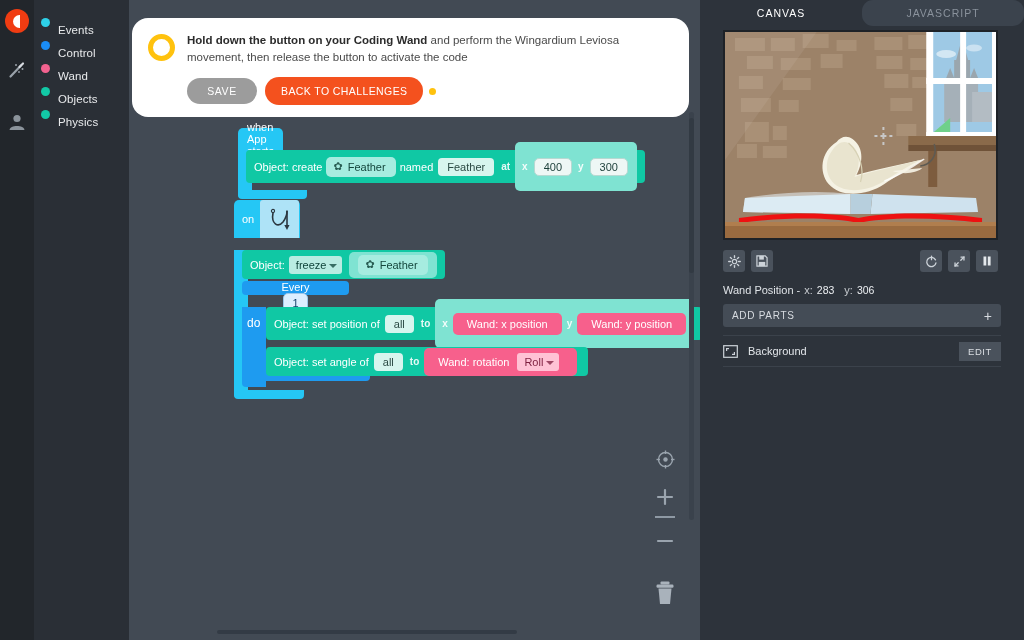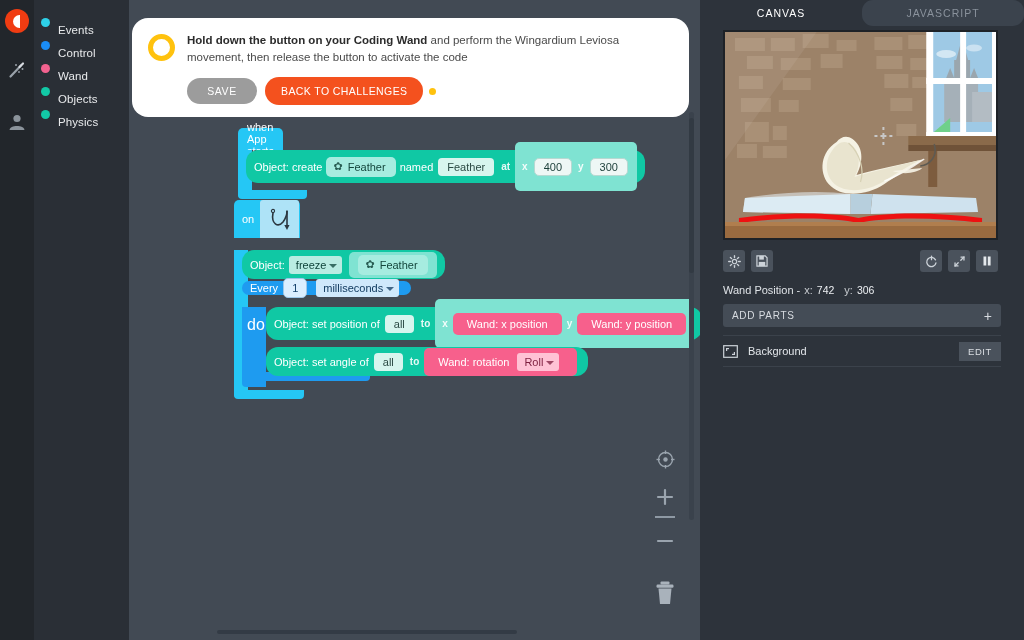--- a/index.html
+++ b/index.html
@@ -105,21 +105,21 @@
     position: absolute; background: #25c7f5;
     width: 14px; border-radius: 0 0 0 4px;
   }
   .c-foot {
     position: absolute; background: #25c7f5;
     height: 9px; border-radius: 0 0 4px 4px;
   }
 
   .row {
     position: absolute; display: flex; align-items: center;
-    border-radius: 12px; height: 27px; padding: 0 8px;
+    border-radius: 4px; height: 27px; padding: 0 8px;
     color: #fff; font-size: 11px; white-space: nowrap; cursor: pointer;
   }
   .row.teal  { background: #10c8a4; }
   .row.blue  { background: #1e9bf0; }
 
   .field-light {
     background: #d7f5ee; color: #2b4a44;
     border-radius: 4px; padding: 3px 9px;
     font-size: 11px; margin: 0 5px;
     display: inline-flex; align-items: center;
@@ -386,29 +386,29 @@
         <span>Object:</span>
         <span class="field-dd field-dd-teal">freeze</span>
         <span class="inner-slot">
           <span class="field-obj">
             <span class="feather-glyph">✿</span>
             <span>Feather</span>
           </span>
         </span>
       </div>
 
-      <div class="row blue" style="left:113px; top:281px; height:14px;">
+      <div class="row blue" style="left:113px; top:281px; height:14px;flex-direction:column;">
         <span>Every</span>
         <span class="field-num-blue">1</span>
         <span class="field-dd">milliseconds</span>
       </div>
 
       <div style="position:absolute; left:113px; top:307px; width:24px; height:80px; background:#1e9bf0; border-radius:0 0 0 4px;"></div>
       <div style="position:absolute; left:113px; top:372px; width:128px; height:9px; background:#1e9bf0; border-radius:0 0 4px 4px;"></div>
-      <div style="position:absolute; left:118px; top:316px; color:#fff; font-size:16px;text-align:right;">do</div>
+      <div style="position:absolute; left:118px; top:316px; color:#fff; font-size:12px;text-align:right;">do</div>
 
       <div class="row teal" style="left:137px; top:307px; height:33px;">
         <span>Object: set position of</span>
         <span class="field-light">all</span>
         <span class="lbl-sm">to</span>
         <span class="inner-slot">
           <span class="lbl-sm">x</span>
           <span class="pill-pink">Wand: x position</span>
           <span class="lbl-sm">y</span>
           <span class="pill-pink">Wand: y position</span>
@@ -591,21 +591,21 @@
         <svg width="12" height="12" viewBox="0 0 12 12">
           <rect x="2.5" y="1.5" width="2.8" height="9" fill="#e4e8ec"></rect>
           <rect x="6.8" y="1.5" width="2.8" height="9" fill="#e4e8ec"></rect>
         </svg>
       </div>
     </div>
 
     <div class="wand-pos">
       <span>Wand Position -</span>
       <span class="axis">x:</span>
-      <span class="val">742</span>
+      <span class="val">283</span>
       <span class="axis">y:</span>
       <span class="val">306</span>
     </div>
 
     <div class="add-parts">
       <span class="add-parts-label">ADD PARTS</span>
       <span class="add-parts-plus">+</span>
     </div>
 
     <div class="divider"></div>

